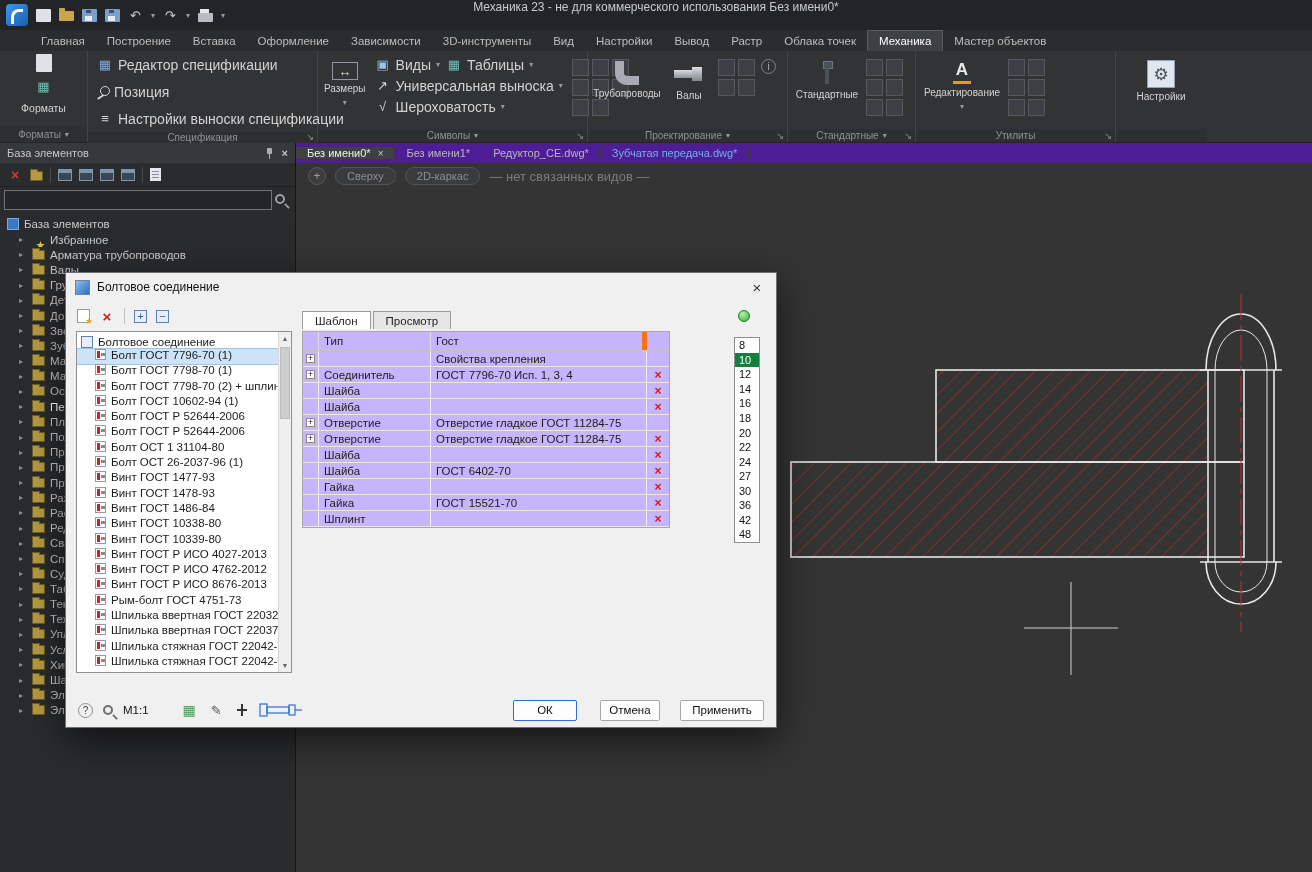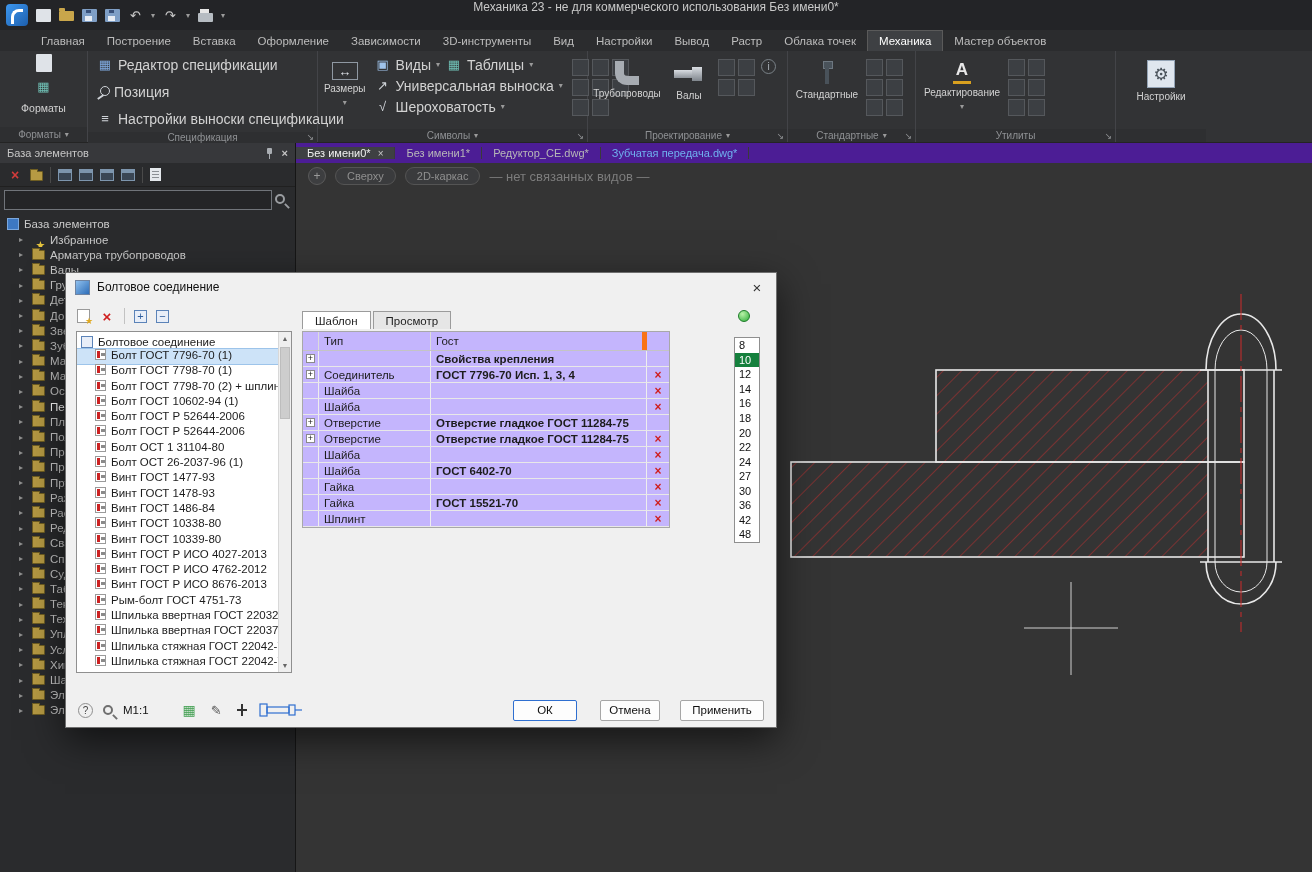--- a/index.html
+++ b/index.html
@@ -157,21 +157,21 @@
 .thead{display:flex;height:19px;border-bottom:1px solid #c4c4c4}
 .thead>div{display:flex;align-items:center;padding:0 5px}
 .h-exp{width:16px;border-right:1px solid #dcdcdc}
 .h-type{width:112px;border-right:1px solid #dcdcdc}
 .h-gost{flex:1;border-right:5px solid #f97316}
 .h-del{width:22px}
 .trow{display:flex;height:16px;border-bottom:1px solid #e8e8e8}
 .c-exp{width:16px;display:flex;align-items:center;justify-content:center;border-right:1px solid #eeeeee}
 .c-type{width:112px;display:flex;align-items:center;padding:0 5px;border-right:1px solid #eeeeee}
 .c-gost{flex:1;display:flex;align-items:center;padding:0 5px;border-right:1px solid #eeeeee;white-space:nowrap;overflow:hidden}
-.c-gost.b{font-weight:bold}
+.c-gost.b{font-weight:normal}
 .c-del{width:22px;display:flex;align-items:center;justify-content:center}
 .expbox{visibility:hidden;width:9px;height:9px;border:1px solid #8a8a8a;font-size:9px;line-height:7px;text-align:center;color:#222;background:#fff}
 .expbox::before{content:"+"}
 .expbox.show{visibility:visible}
 .delx{visibility:hidden;color:#cf1f1f;font-weight:bold;font-size:12px}
 .delx::before{content:"×"}
 .delx.show{visibility:visible}
 .bulb{position:absolute;left:672px;top:37px;width:12px;height:12px;border-radius:50%;background:radial-gradient(circle at 35% 30%,#b8f2a8,#2fae3a);border:1px solid #1d7c28}
 .sizes{position:absolute;left:668px;top:64px;width:26px;height:206px;background:#fff;border:1px solid #8f8f8f;font-size:11px;color:#111}
 .size-item{height:14.55px;display:flex;align-items:center;padding-left:4px}

